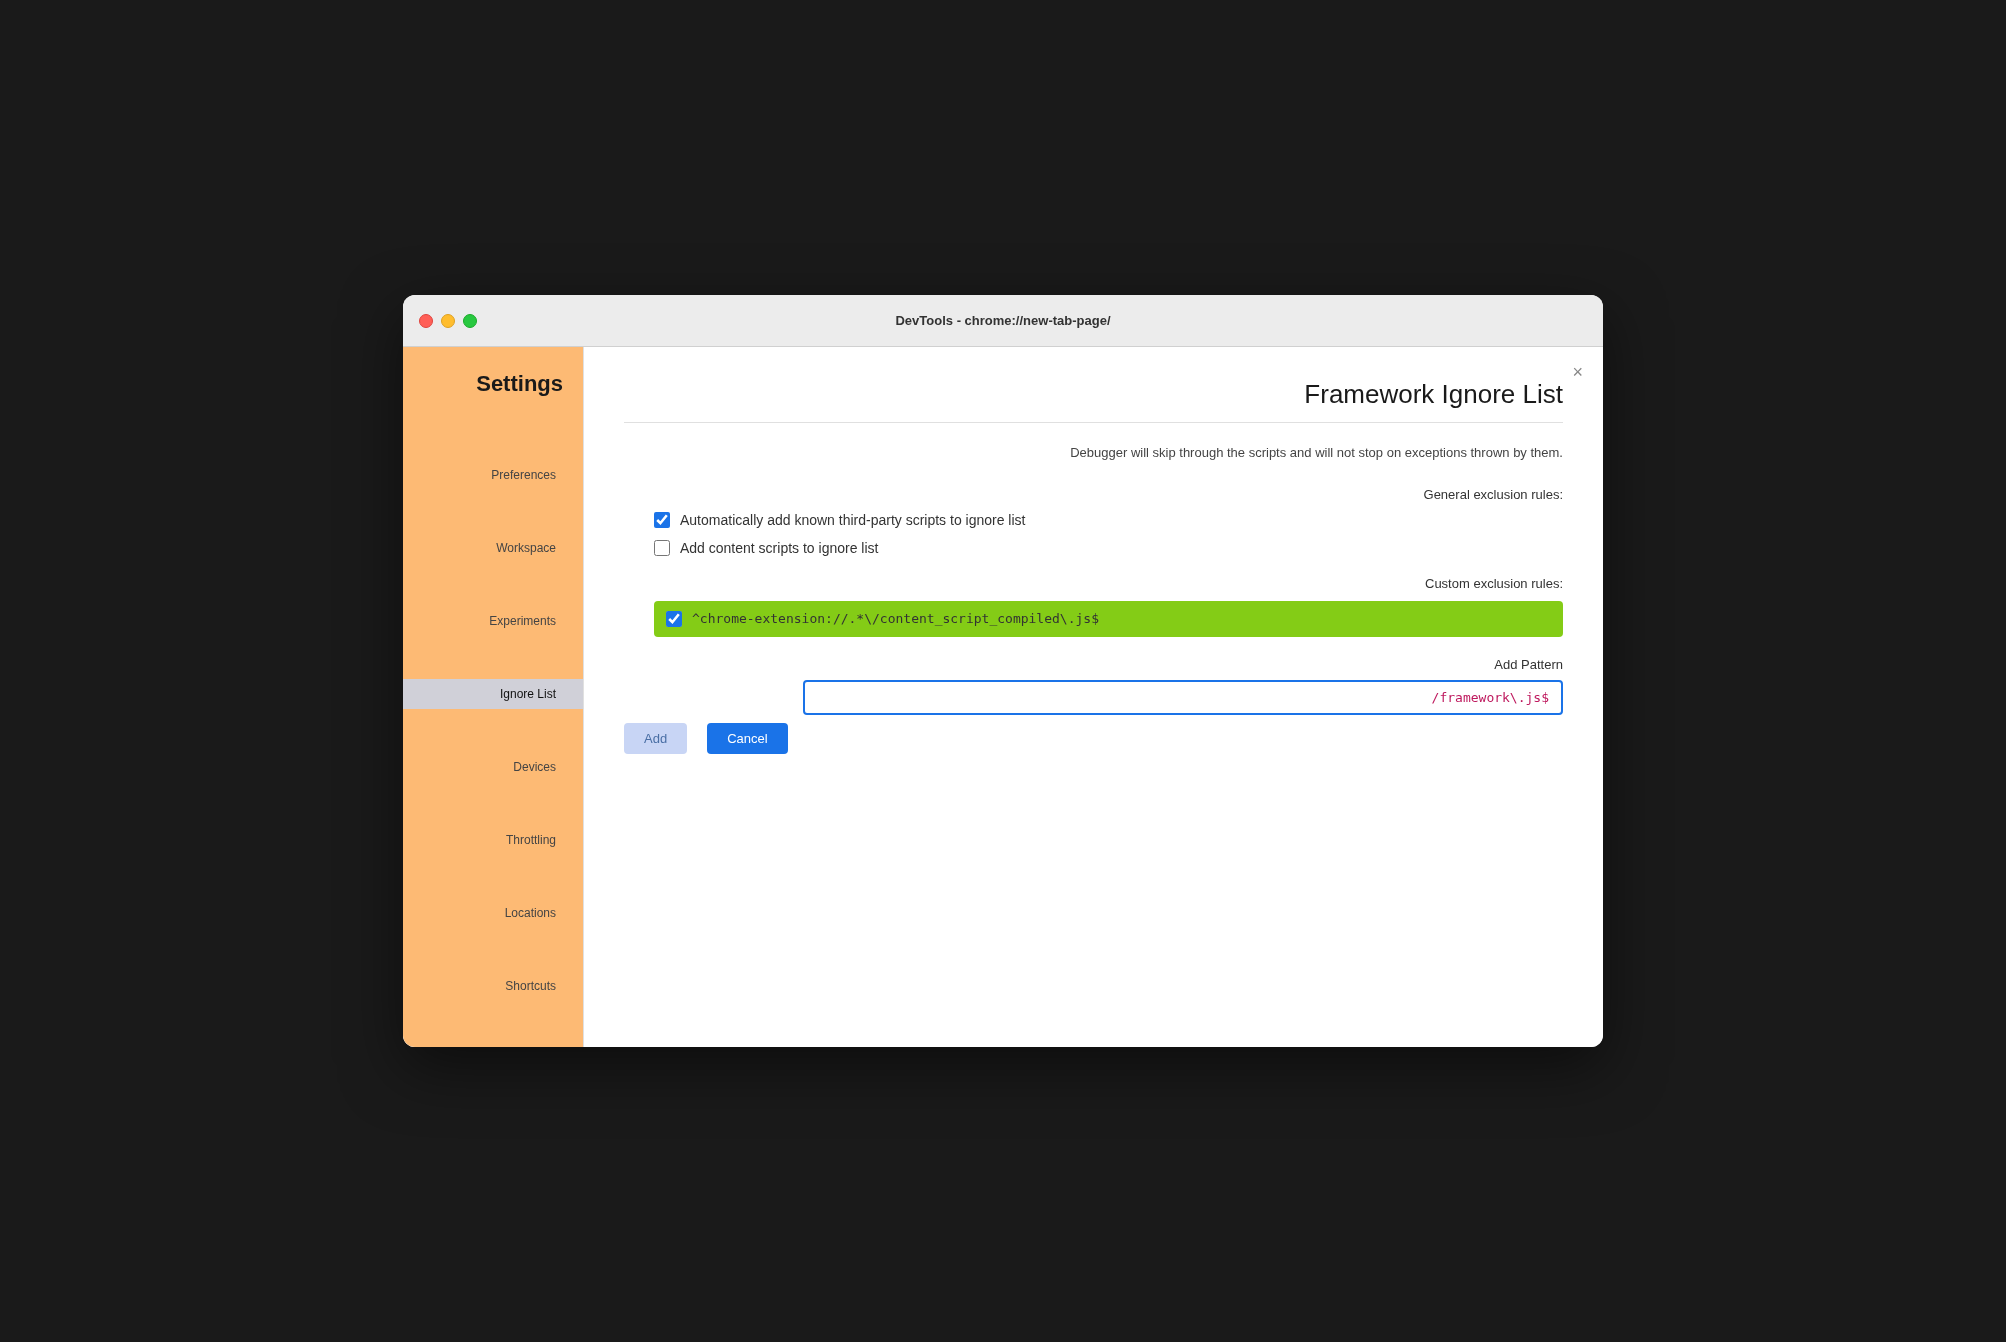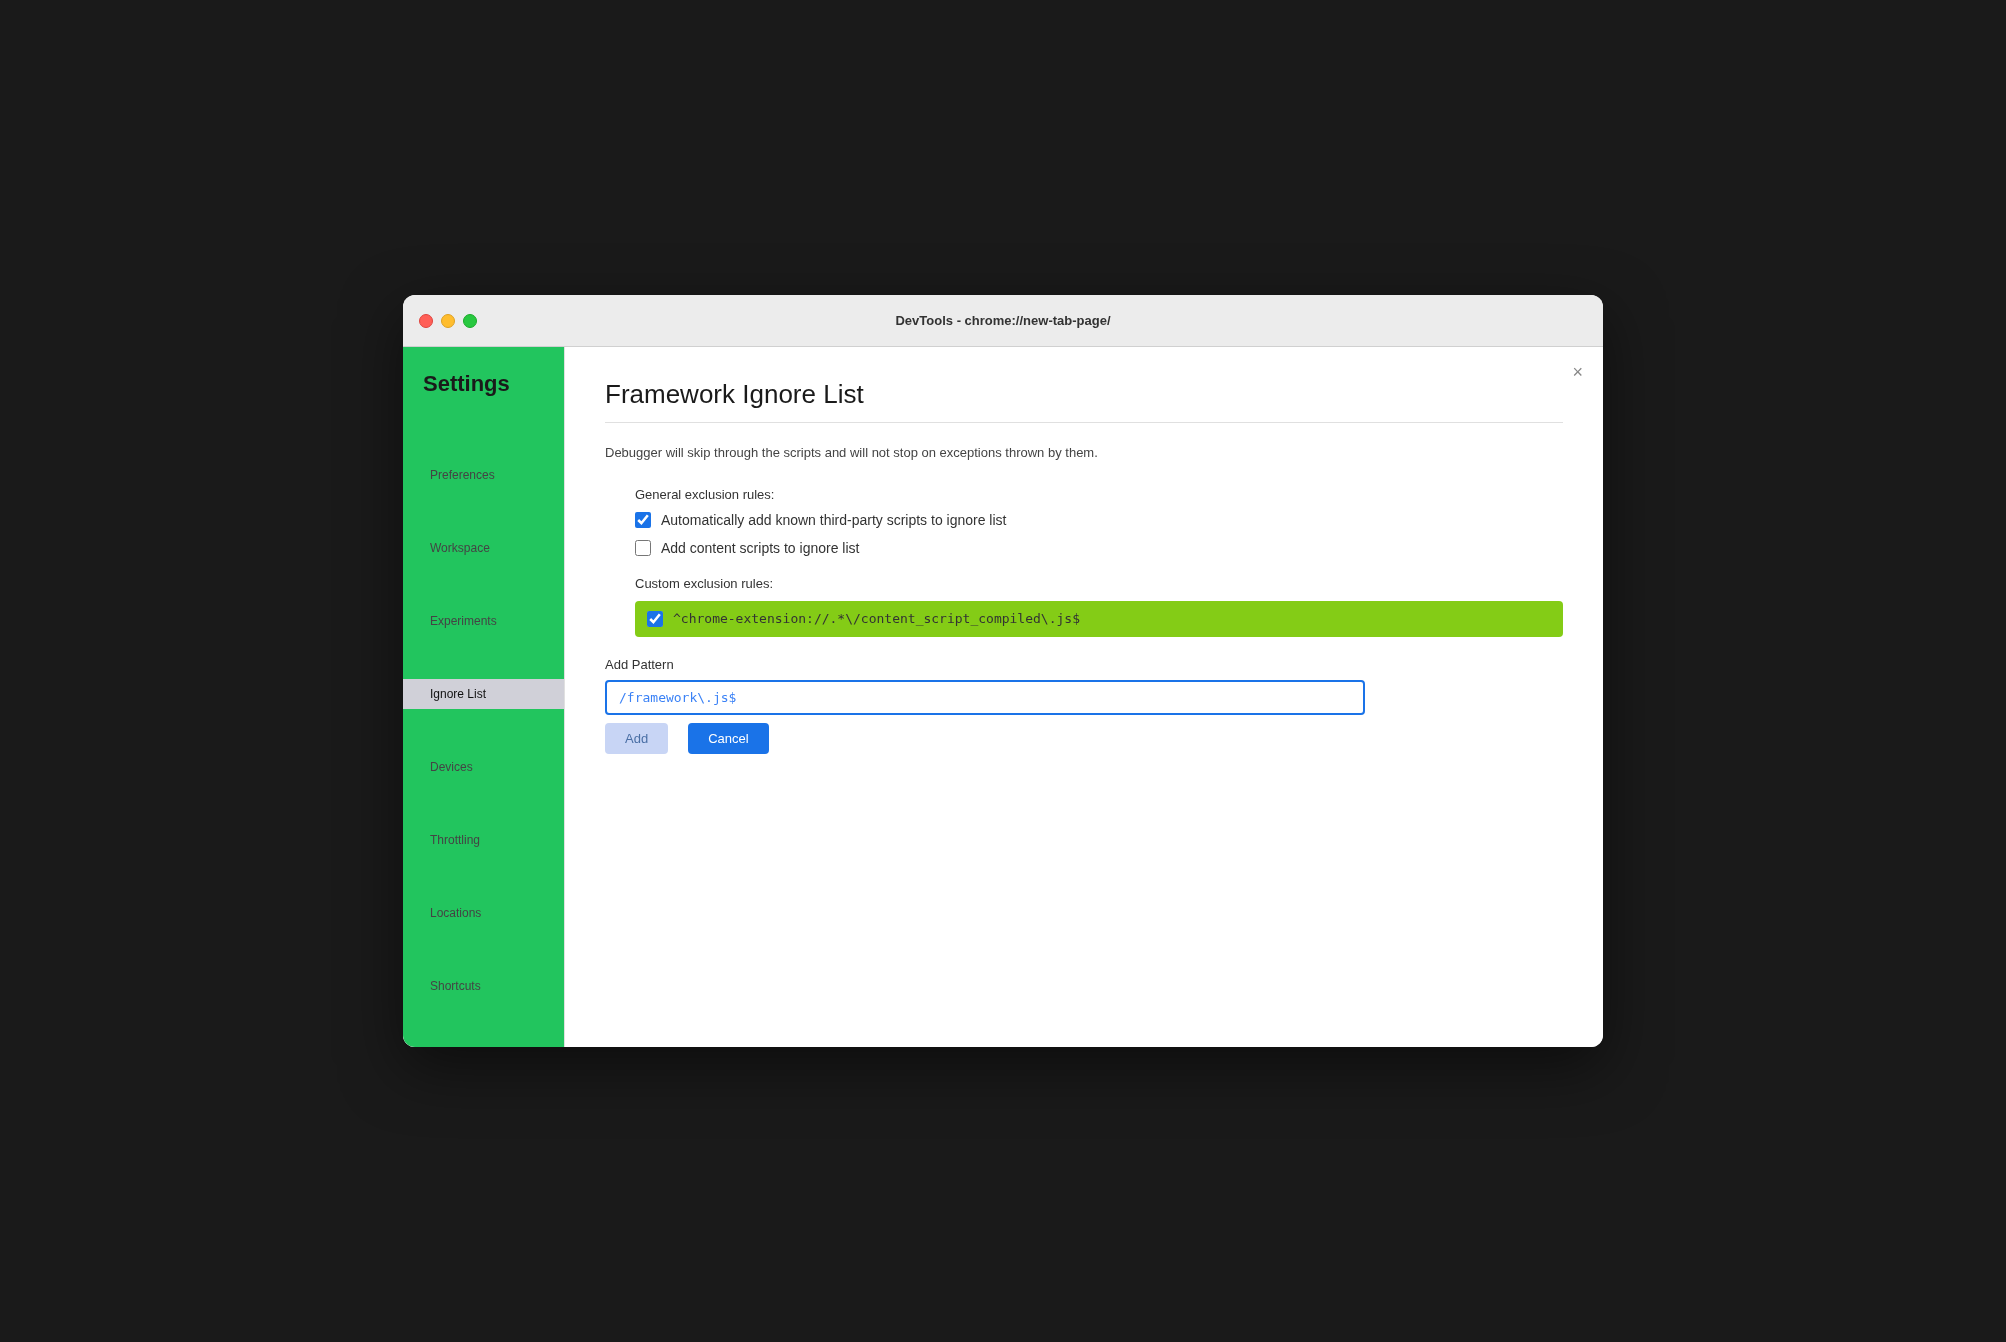--- a/index.html
+++ b/index.html
@@ -1,15 +1,15 @@
 <!DOCTYPE html>
 <html><head>
   <meta charset="utf-8">
   <style>
-    * { box-sizing: border-box; margin: 0; padding: 0; }
+    * { box-sizing: border-box; margin: 0; padding: 0; text-align: right; }
 
     body {
       background: #1a1a1a;
       display: flex;
       justify-content: center;
       align-items: center;
       min-height: 100vh;
       font-family: -apple-system, BlinkMacSystemFont, 'Segoe UI', sans-serif;
     }
 
@@ -56,22 +56,22 @@
     }
 
     .window-body {
       display: flex;
       background: #ffffff;
       min-height: 700px;
       position: relative;
     }
 
     .sidebar {
-      width: 162px;
-      background: #22c55e;
+      width: 181px;
+      background: #fdba74;
       border-right: 1px solid #e0e0e0;
       padding: 24px 0;
       flex-shrink: 0;
     }
 
     .sidebar-heading {
       font-size: 22px;
       font-weight: 600;
       color: #1a1a1a;
       padding: 0 20px 20px 20px;
@@ -186,21 +186,21 @@
     }
 
     .pattern-input {
       width: 100%;
       max-width: 760px;
       padding: 8px 12px;
       font-size: 13px;
       border: 2px solid #1a73e8;
       border-radius: 4px;
       outline: none;
-      color: #3b82f6;
+      color: #be185d;
       background: #fff;
       font-family: monospace;
     }
 
     .button-row {
       display: flex;
       gap: 20px;
       margin-top: 8px;
     }
 

